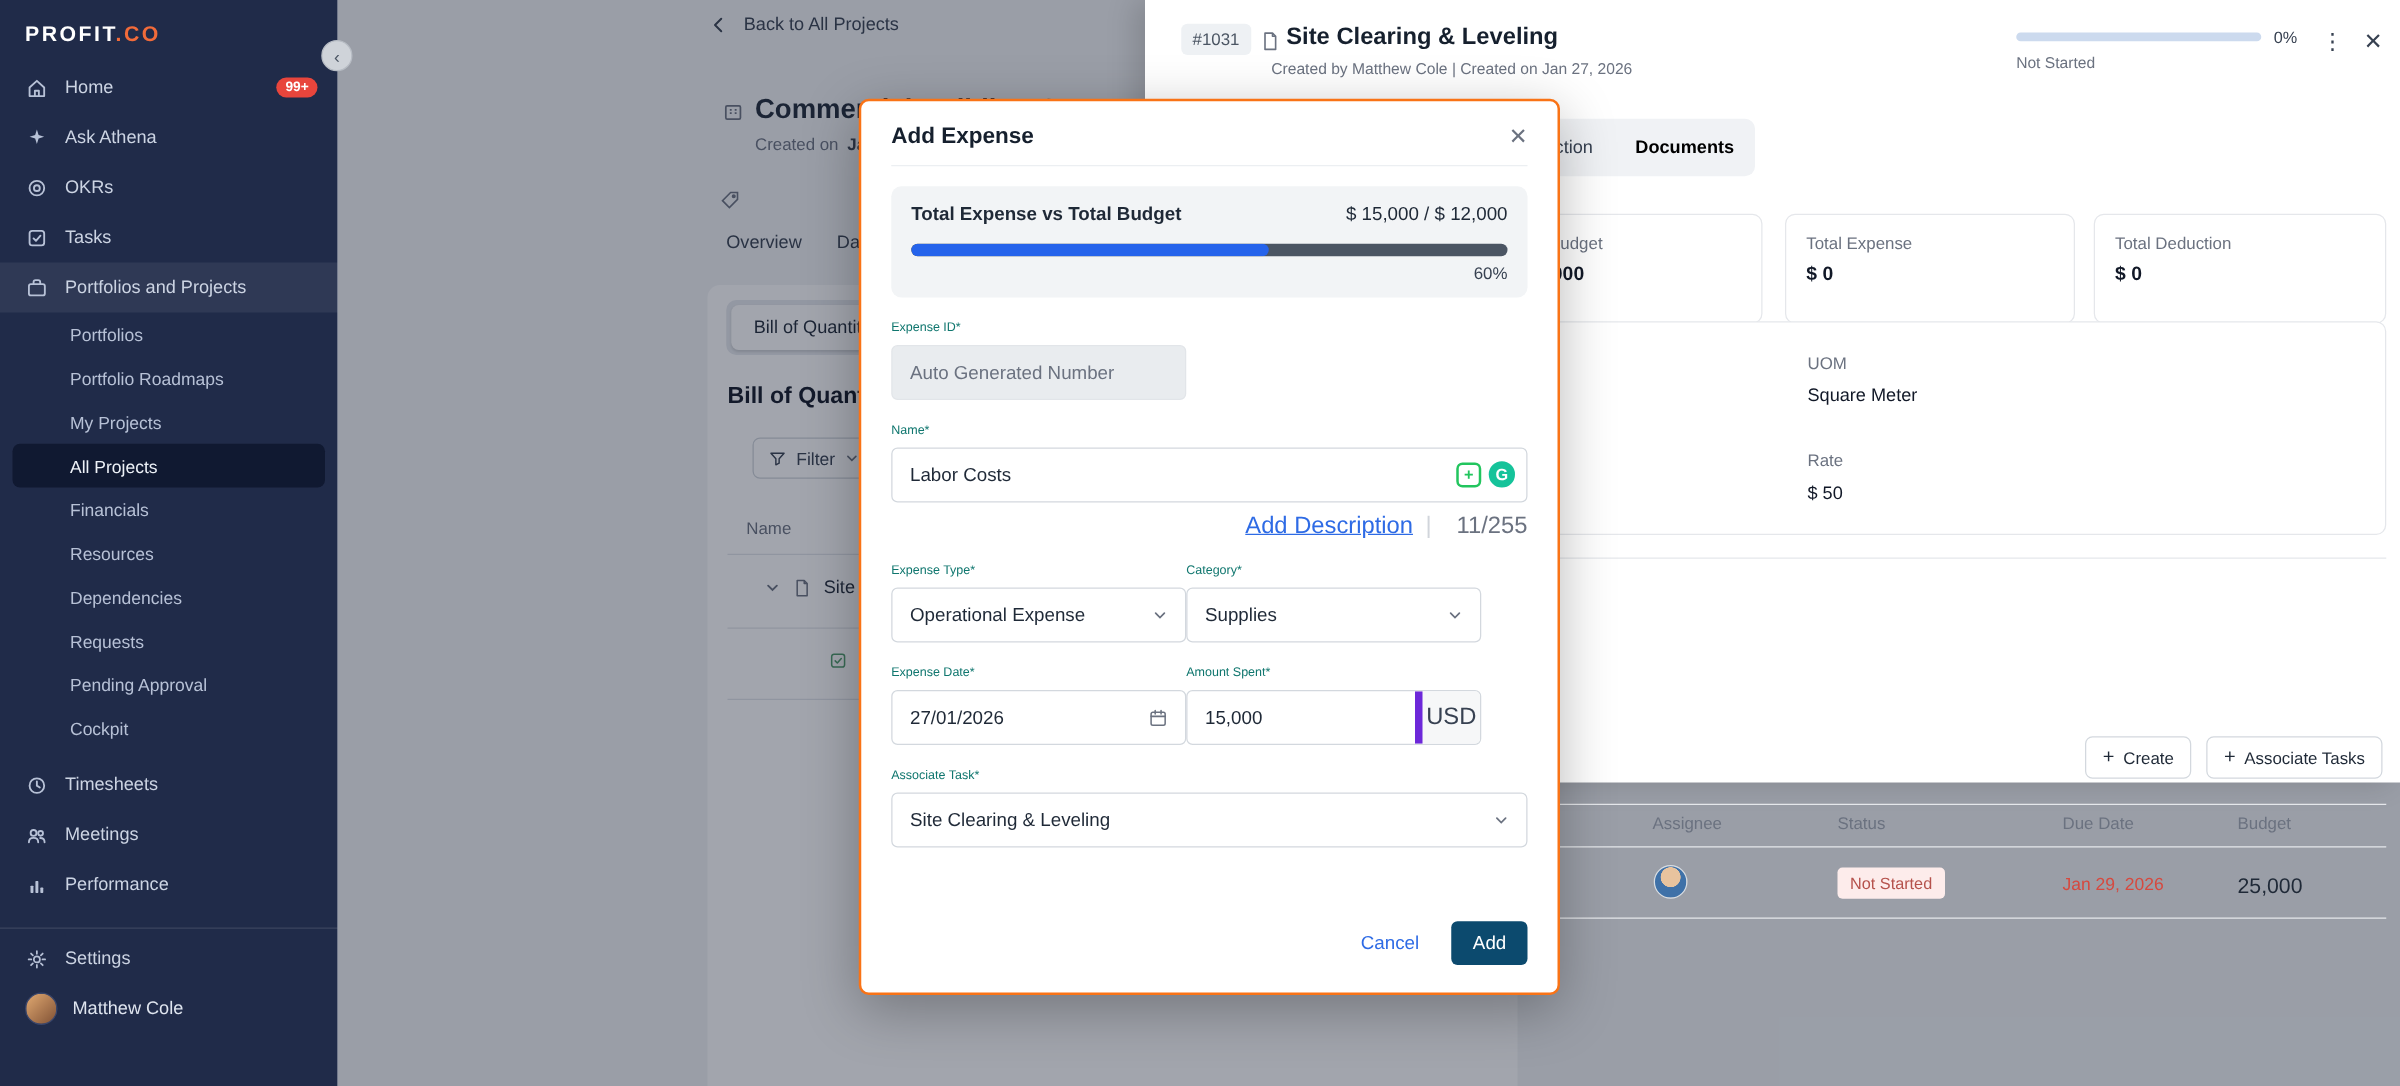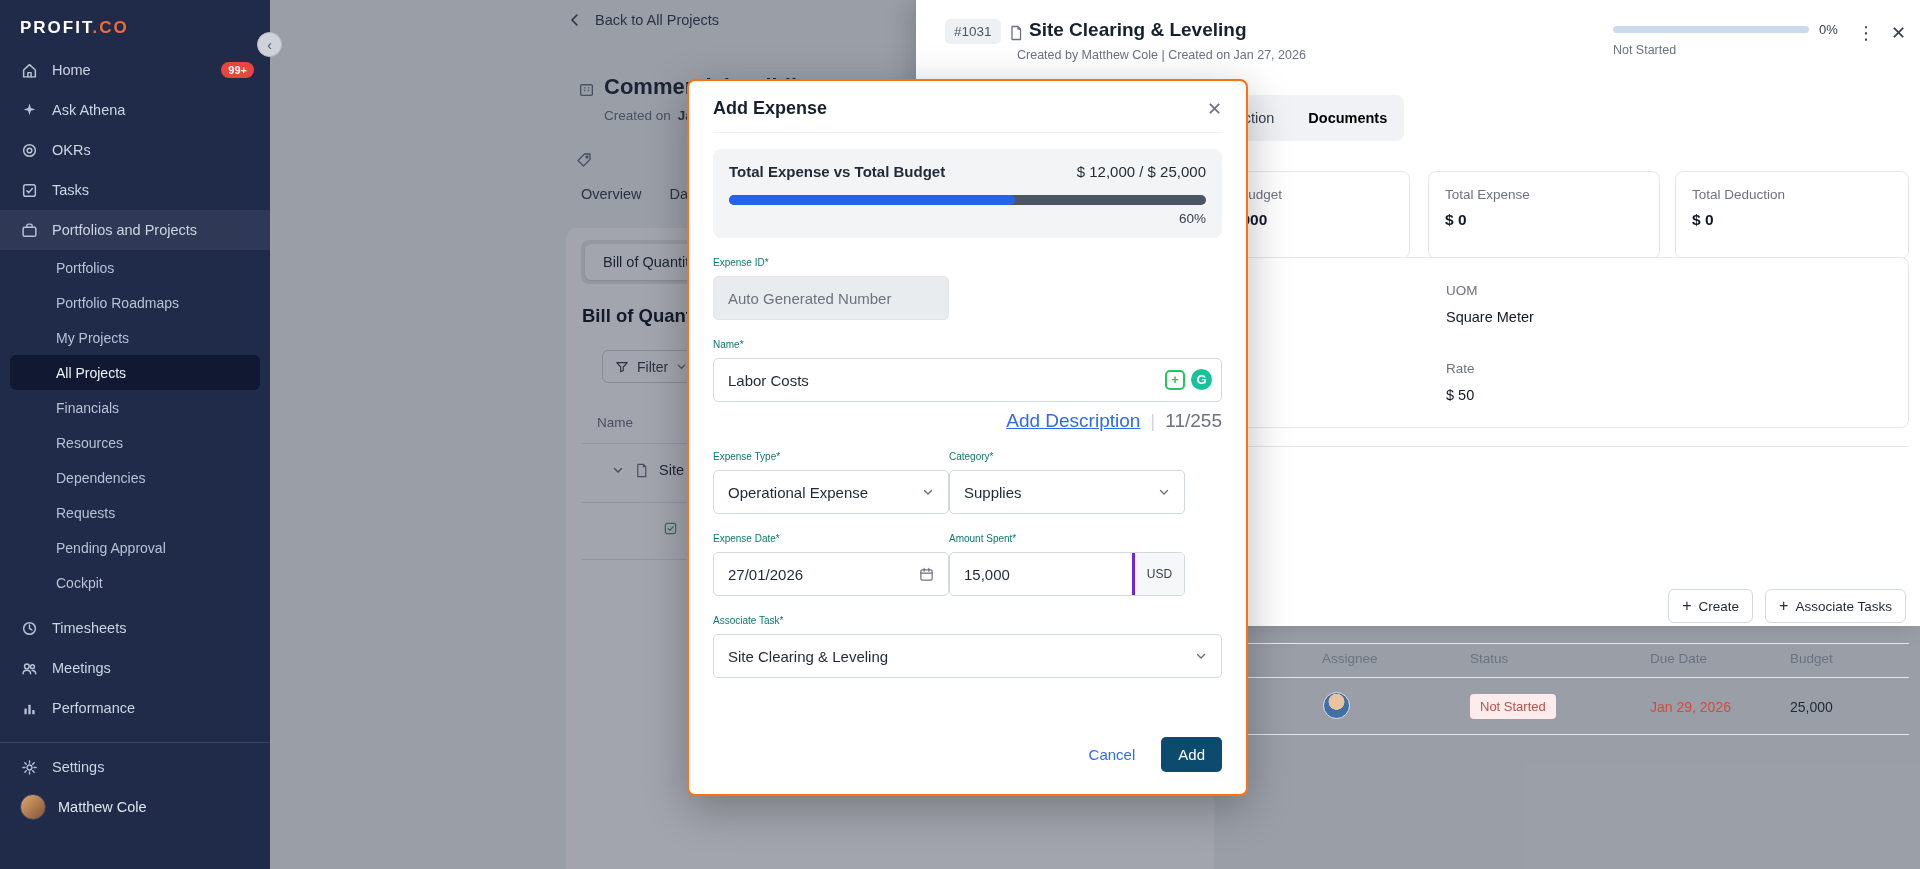--- a/index.html
+++ b/index.html
@@ -71,21 +71,21 @@
   .p-actions { position:absolute; top:589px; right:14px; display:flex; gap:12px; }
   .btn-outline { height:34px; border:1px solid #d3d8de; border-radius:6px; background:#fff; padding:0 13px; display:flex; align-items:center; gap:7px;
     font-size:13.5px; color:#1f2937; cursor:pointer; }
   .btn-outline .plus { font-size:16px; color:#1f2937; }
   .p-tline { position:absolute; left:17px; width:976px; height:1px; background:#e5e7eb; }
   .p-th { position:absolute; top:651px; font-size:13.5px; color:#6b7280;text-align:center; }
   .row-avatar { position:absolute; left:407px; top:692px; width:27px; height:27px; border-radius:50%;
     background:radial-gradient(circle at 50% 35%, #e8c39e 0 38%, #3f71a8 40%); border:1px solid #d8dde3; }
   .row-status { position:absolute; left:554px; top:694px; background:#fdeceb; color:#b5524c; font-size:13px; padding:5px 10px; border-radius:4px; }
   .row-due { position:absolute; left:734px; top:699px; font-size:14px; color:#d6493f; }
-  .row-budget { position:absolute; left:874px; top:699px; font-size:14px; color:#1f2937; }
+  .row-budget { position:absolute; left:874px; top:699px; font-size:17px; color:#1f2937; }
 
   
   .modal { position:absolute; left:687px; top:79px; width:561px; height:717px; background:#fff; border:2px solid #f97316; border-radius:8px;
     z-index:40; box-shadow:0 12px 44px rgba(0,0,0,.28); padding:0 24px; display:flex; flex-direction:column; }
   .mo-head { display:flex; align-items:center; justify-content:space-between; padding:17px 0 13px; border-bottom:1px solid #eceff2; }
   .mo-title { font-size:18px; font-weight:600; color:#16202e; }
   .mo-close { font-size:18px; color:#6b7280; cursor:pointer; line-height:1; }
   .mo-sum { margin-top:16px; background:#f2f4f6; border-radius:8px; padding:14px 16px 12px; }
   .mo-sum-row { display:flex; justify-content:space-between; align-items:center; }
   .mo-sum-lbl { font-size:15px; font-weight:600; color:#1f2937; }
@@ -100,28 +100,28 @@
   .f-select { justify-content:space-between; }
   .name-wrap { position:relative; }
   .name-icons { position:absolute; right:10px; top:11px; display:flex; gap:6px; align-items:center; }
   .ext-ic { width:20px; height:20px; border:2px solid #22c55e; border-radius:5px; color:#22c55e; font-size:13px; font-weight:bold;
     display:flex; align-items:center; justify-content:center; background:#fff; }
   .gram-ic { width:21px; height:21px; border-radius:50%; background:#15c39a; color:#fff; font-size:13px; font-weight:bold;
     display:flex; align-items:center; justify-content:center; }
   .name-meta { display:flex; justify-content:flex-end; align-items:center; gap:10px; margin-top:8px; font-size:19px; }
   .add-desc { color:#2e6be5; text-decoration:underline; cursor:pointer; }
   .meta-sep { color:#d1d5db; }
-  .counter { color:#6b7280; }
+  .counter { color:#6b7280;margin-left:10px; }
   .form-row { display:flex; justify-content:flex-start; }
   .form-col { width:236px; }
   .form-col .f-label { margin-top:19px; }
   .amount-input { padding:0; overflow:hidden; }
   .amount-val { flex:1; padding:0 14px; }
-  .amount-cur { width:52px; height:100%; display:flex; align-items:center; justify-content:center; border-left:3px solid #6d28d9;
-    background:#f6f7f8; font-size:12px; color:#374151; }
+  .amount-cur { width:52px; height:100%; display:flex; align-items:center; justify-content:center; border-left:6px solid #6d28d9;
+    background:#f6f7f8; font-size:19px; color:#374151; }
   .mo-foot { margin-top:auto; padding-bottom:22px; display:flex; justify-content:flex-end; align-items:center; gap:26px; }
   .cancel-lnk { color:#2e6be5; font-size:15px; cursor:pointer; background:none; border:none; font-family:inherit; }
   .add-btn { background:#0c4a6e; color:#fff; border:none; border-radius:5px; padding:9px 17px; font-size:15px; cursor:pointer; font-family:inherit; }
 
   svg { display:block; }
 </style>
 </head>
 <body>
 
 <aside class="sidebar">
@@ -417,21 +417,21 @@
 
 <div class="modal">
   <div class="mo-head">
     <span class="mo-title">Add Expense</span>
     <span class="mo-close">✕</span>
   </div>
 
   <div class="mo-sum">
     <div class="mo-sum-row">
       <span class="mo-sum-lbl">Total Expense vs Total Budget</span>
-      <span class="mo-sum-val">$ 12,000 / $ 25,000</span>
+      <span class="mo-sum-val">$ 15,000 / $ 12,000</span>
     </div>
     <div class="mo-track">
         <div class="mo-fill" style="width: 60%;"></div>
       </div>
     <div class="mo-pct">60%</div>
   </div>
 
   <div class="f-label">Expense ID*</div>
   <div class="f-input disabled">Auto Generated Number</div>
 

